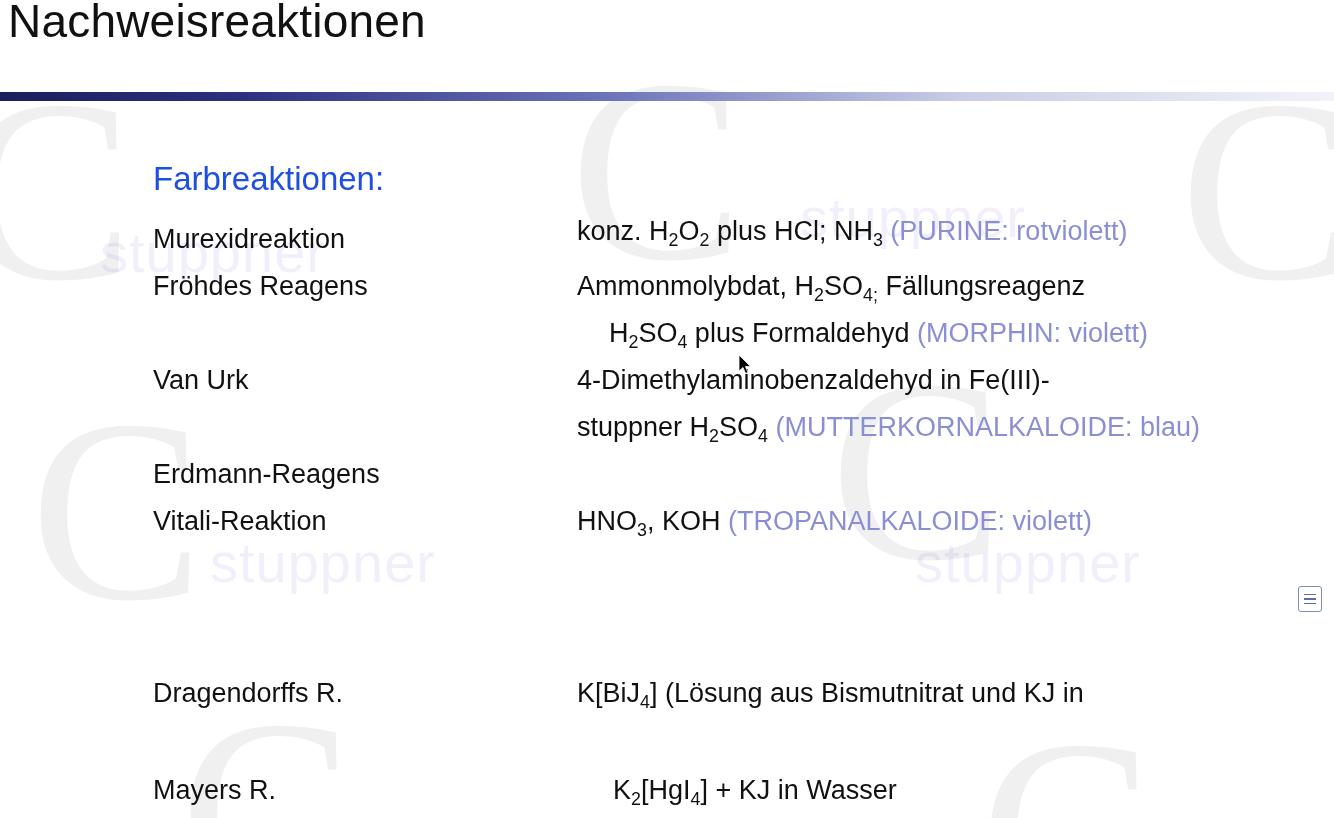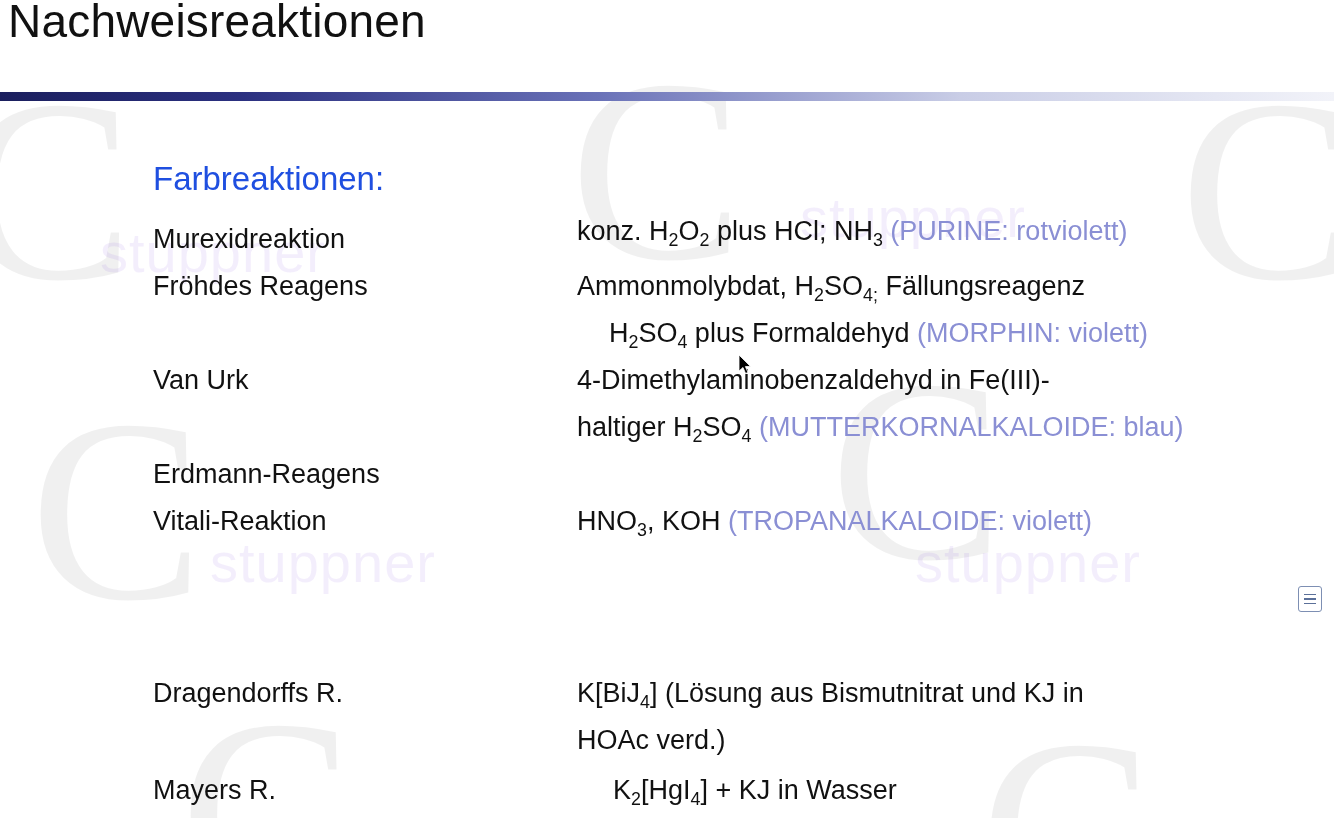--- a/index.html
+++ b/index.html
@@ -165,31 +165,30 @@
   <div class="row col-left" style="top:224px;">Murexidreaktion</div>
   <div class="row col-right" style="top:216px;text-align:right;"><span>konz. H</span><sub>2</sub><span>O</span><sub>2</sub><span> plus HCl; NH</span><sub>3</sub><span class="hl"> (PURINE: rotviolett)</span></div>
 
   <div class="row col-left" style="top:271px;">Fröhdes Reagens</div>
   <div class="row col-right" style="top:271px;"><span>Ammonmolybdat, H</span><sub>2</sub><span>SO</span><sub>4;</sub><span> Fällungsreagenz</span></div>
 
   <div class="row col-right" style="top:318px;margin-left:32px;"><span>H</span><sub>2</sub><span>SO</span><sub>4</sub><span> plus Formaldehyd</span><span class="hl"> (MORPHIN: violett)</span></div>
 
   <div class="row col-left" style="top:365px;">Van Urk</div>
   <div class="row col-right" style="top:365px;">4-Dimethylaminobenzaldehyd in Fe(III)-</div>
-  <div class="row col-right" style="top:412px;"><span>haltiger H</span><sub>2</sub><span>SO</span><sub>4</sub><span class="hl"> (MUTTERKORNALKALOIDE: blau)</span></div>
+  <div class="row col-right" style="top:412px;"><span>stuppner H</span><sub>2</sub><span>SO</span><sub>4</sub><span class="hl"> (MUTTERKORNALKALOIDE: blau)</span></div>
 
   <div class="row col-left" style="top:459px;">Erdmann-Reagens</div>
 
   <div class="row col-left" style="top:506px;">Vitali-Reaktion</div>
   <div class="row col-right" style="top:506px;"><span>HNO</span><sub>3</sub><span>, KOH</span><span class="hl"> (TROPANALKALOIDE: violett)</span></div>
 
 
   <div class="row col-left" style="top:678px;">Dragendorffs R.</div>
   <div class="row col-right" style="top:678px;"><span>K[BiJ</span><sub>4</sub><span>] (Lösung aus Bismutnitrat und KJ in</span></div>
-  <div class="row col-right" style="top:725px;">HOAc verd.)</div>
 
   <div class="row col-left" style="top:775px;">Mayers R.</div>
   <div class="row col-right" style="top:775px;margin-left:36px;"><span>K</span><sub>2</sub><span>[HgI</span><sub>4</sub><span>] + KJ in Wasser</span></div>
 </div>
 
 <svg class="cursor" viewBox="0 0 14 20">
   <polygon points="0,0 0,16 4,12.5 6.6,18.5 9,17.4 6.4,11.6 11.5,11.4" fill="#000" stroke="#fff" stroke-width="0.8"></polygon>
 </svg>
 
 <div class="mini-icon">

